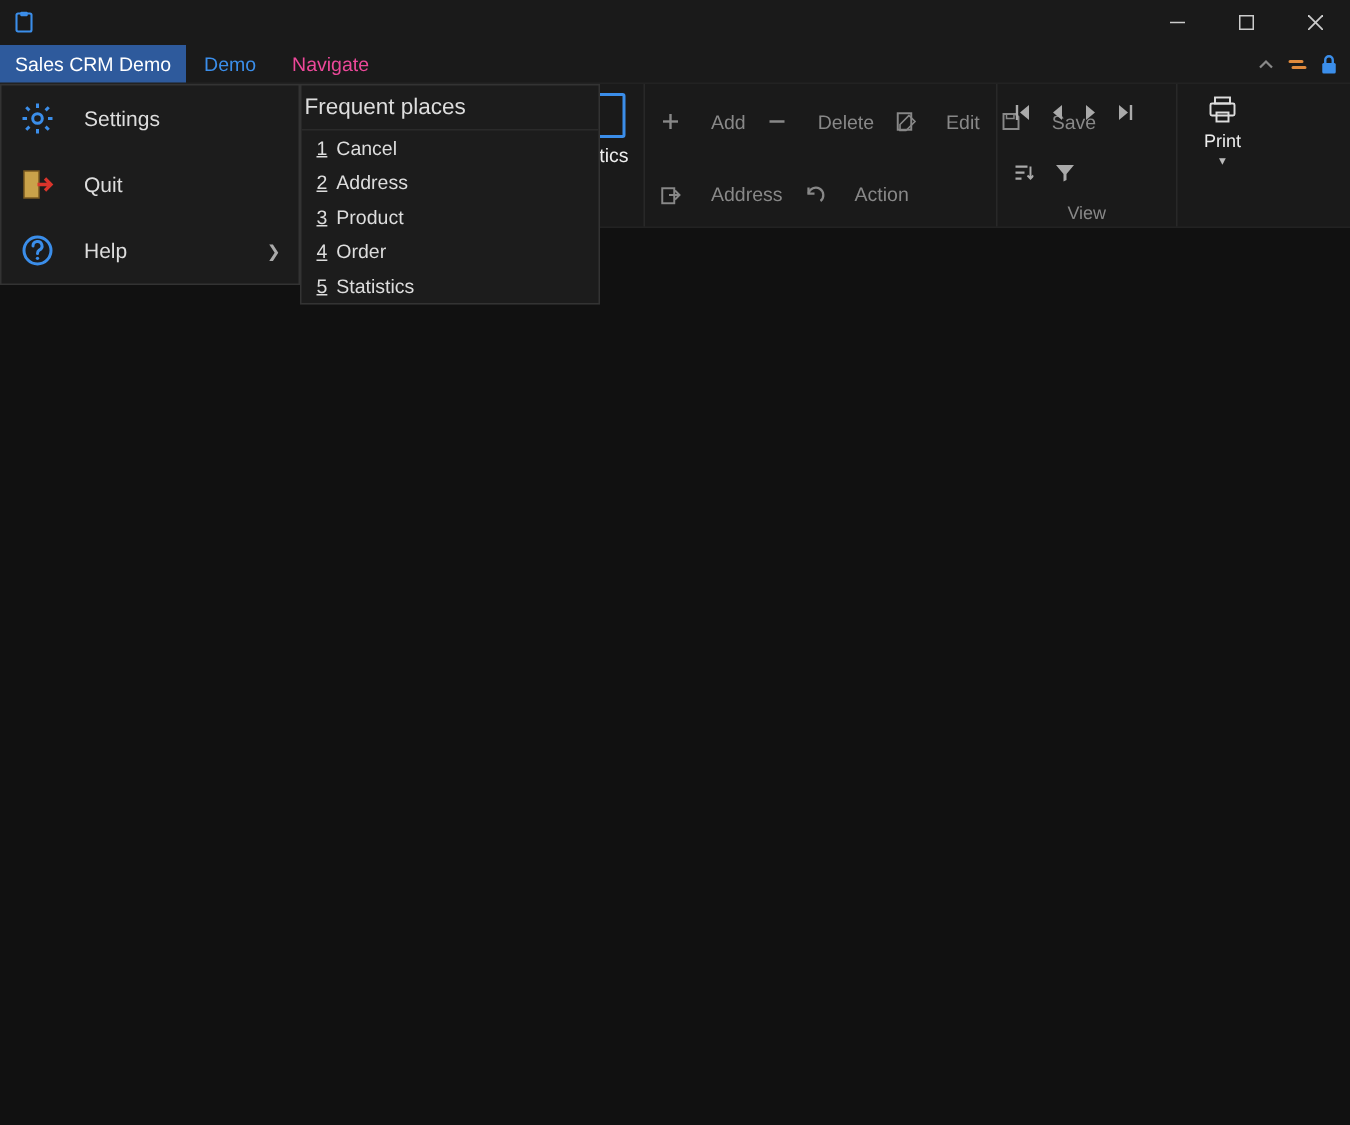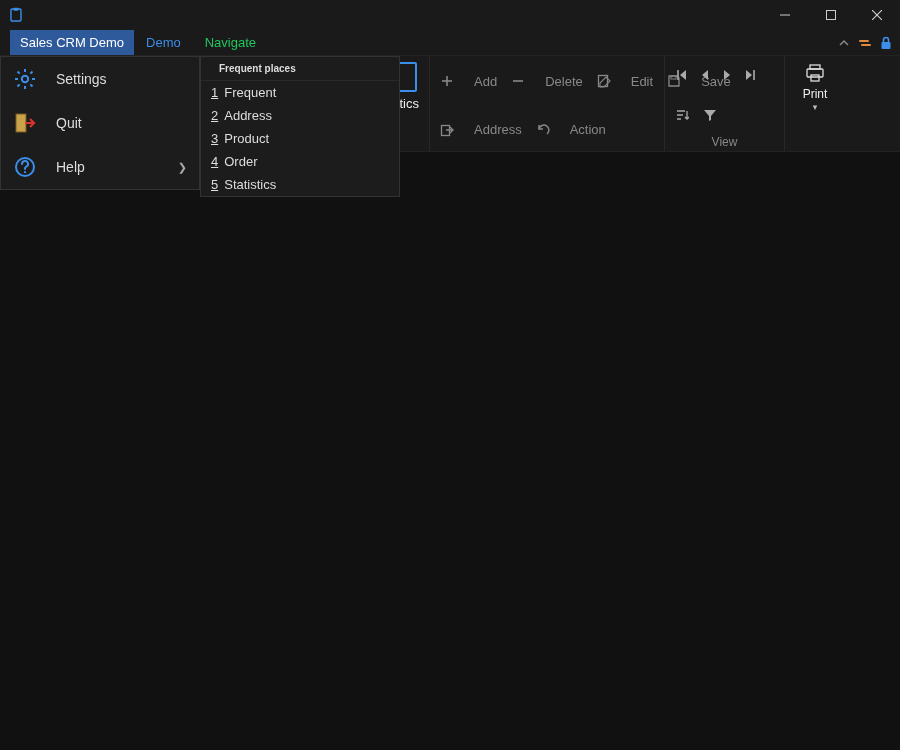--- a/index.html
+++ b/index.html
@@ -45,27 +45,26 @@
   height: 26px;
   background: #1a1a1a;
   display: flex;
   align-items: stretch;
   justify-content: space-between;
   border-bottom: 1px solid #222;
 }
 .menubar-left {
   display: flex;
   align-items: stretch;
-  margin-left: 10px;
 }
 .menu-item {
   display: flex;
   align-items: center;
   padding: 0 12px;
-  color: #22c55e;
+  color: #ec4899;
   font-size: 13px;
 }
 .menu-item.app-title {
   background: #2e5a9c;
   color: #fff;
   padding: 0 10px;
 }
 .menu-item.active {
   color: #3b8eea;
 }
@@ -153,25 +152,24 @@
 .freq-menu {
   position: absolute;
   left: 200px;
   top: 56px;
   width: 200px;
   background: #1c1c1c;
   border: 1px solid #333;
   z-index: 20;
 }
 .freq-header {
-  padding: 6px 18px;
+  padding: 6px 2px;
   color: #ddd;
-  font-size: 10px;
+  font-size: 15px;
   border-bottom: 1px solid #2a2a2a;
-  font-weight: bold;
 }
 .freq-item {
   display: flex;
   align-items: baseline;
   gap: 6px;
   padding: 4px 10px;
   color: #ddd;
   font-size: 13px;
 }
 .freq-num { text-decoration: underline; }
@@ -422,21 +420,21 @@
     </span>
     <span>Help</span>
     <span class="chev">❯</span>
   </div>
 </div>
 
 <div class="freq-menu">
   <div class="freq-header">Frequent places</div>
   <div class="freq-item">
     <span class="freq-num">1</span>
-    <span>Frequent</span>
+    <span>Cancel</span>
   </div>
   <div class="freq-item">
     <span class="freq-num">2</span>
     <span>Address</span>
   </div>
   <div class="freq-item">
     <span class="freq-num">3</span>
     <span>Product</span>
   </div>
   <div class="freq-item">

